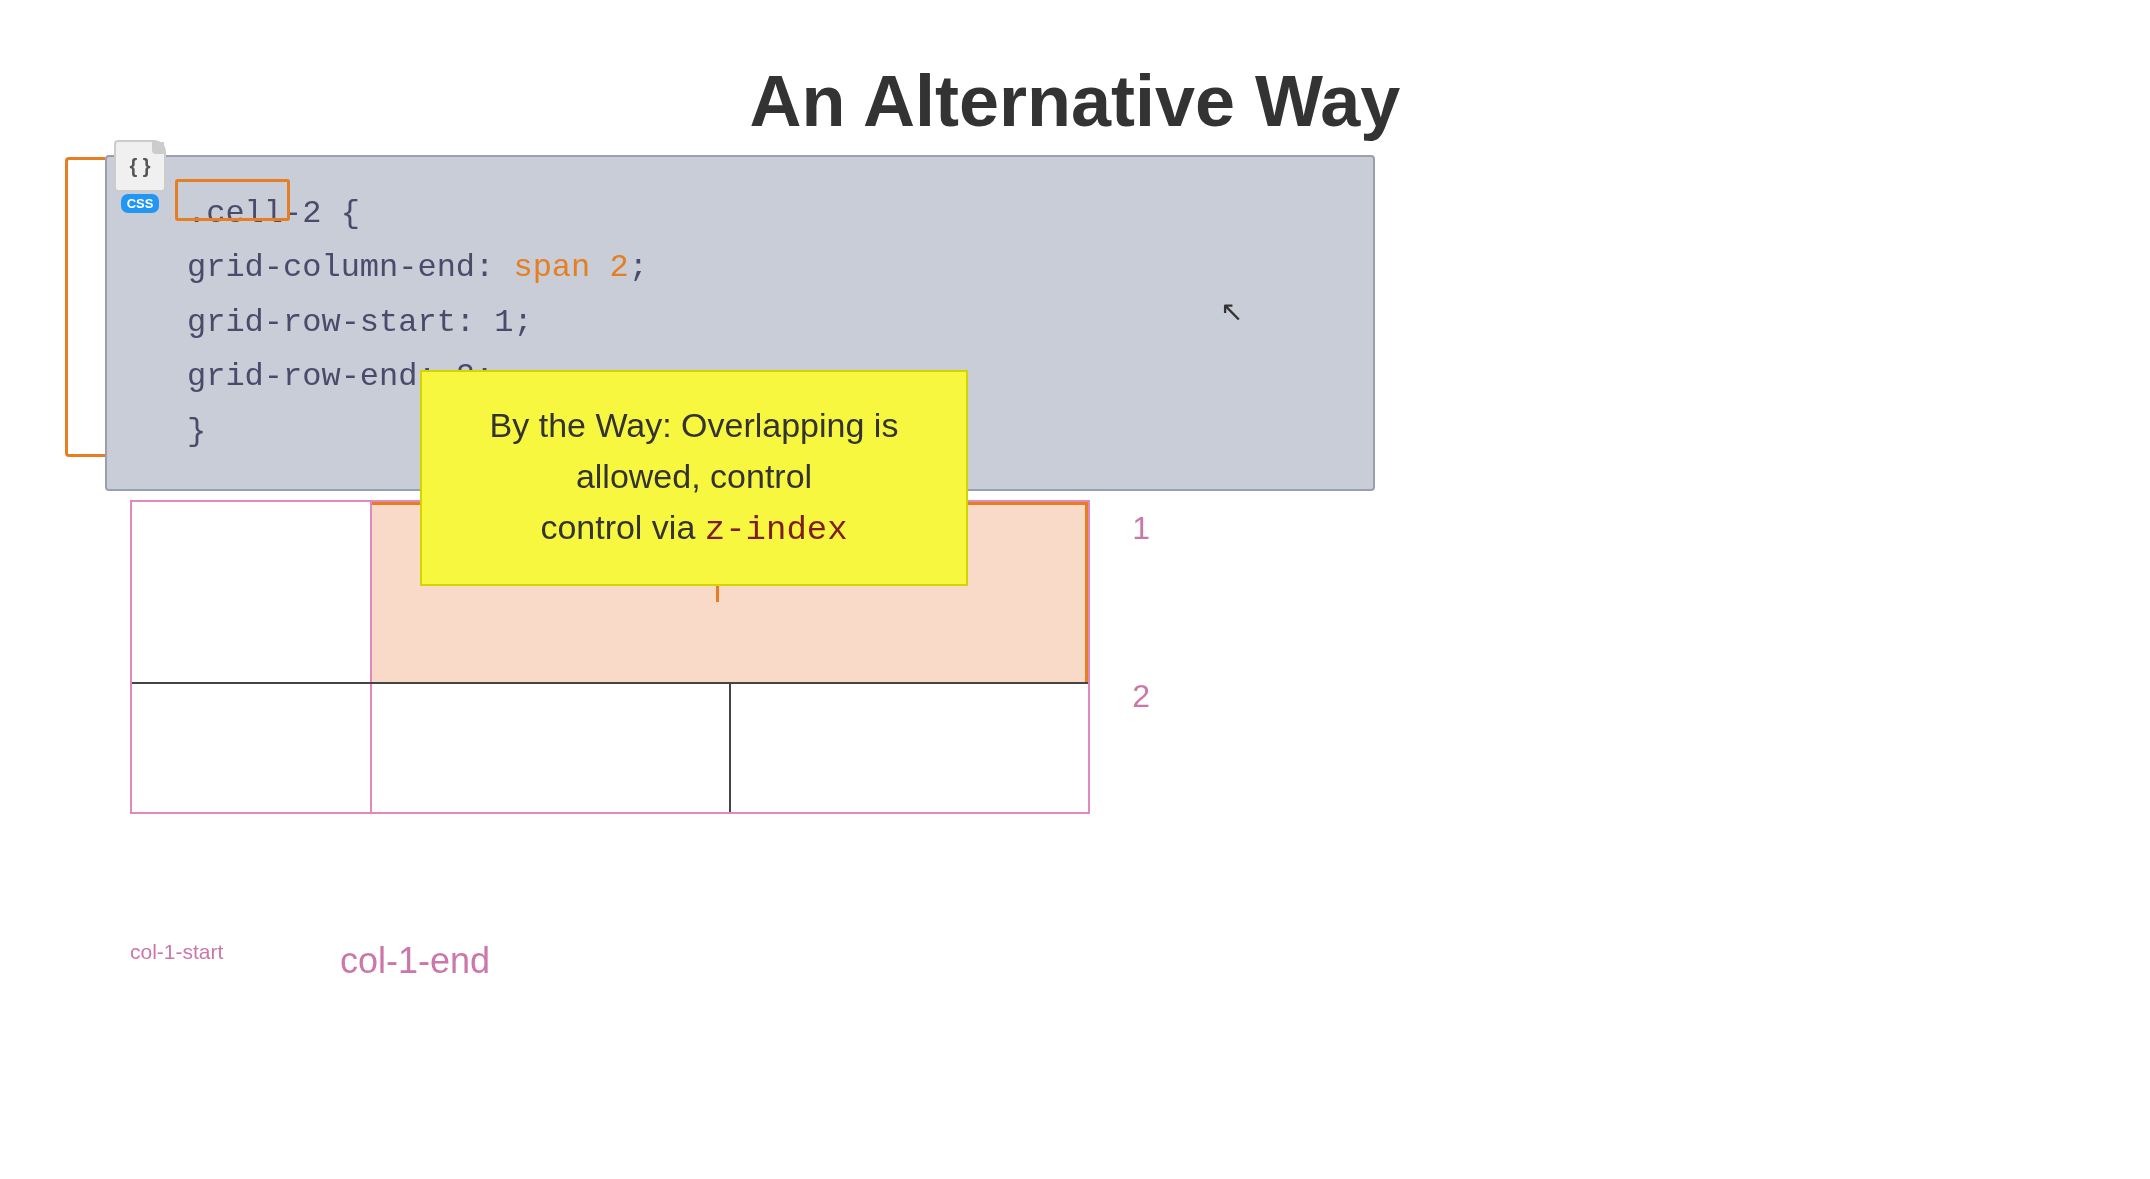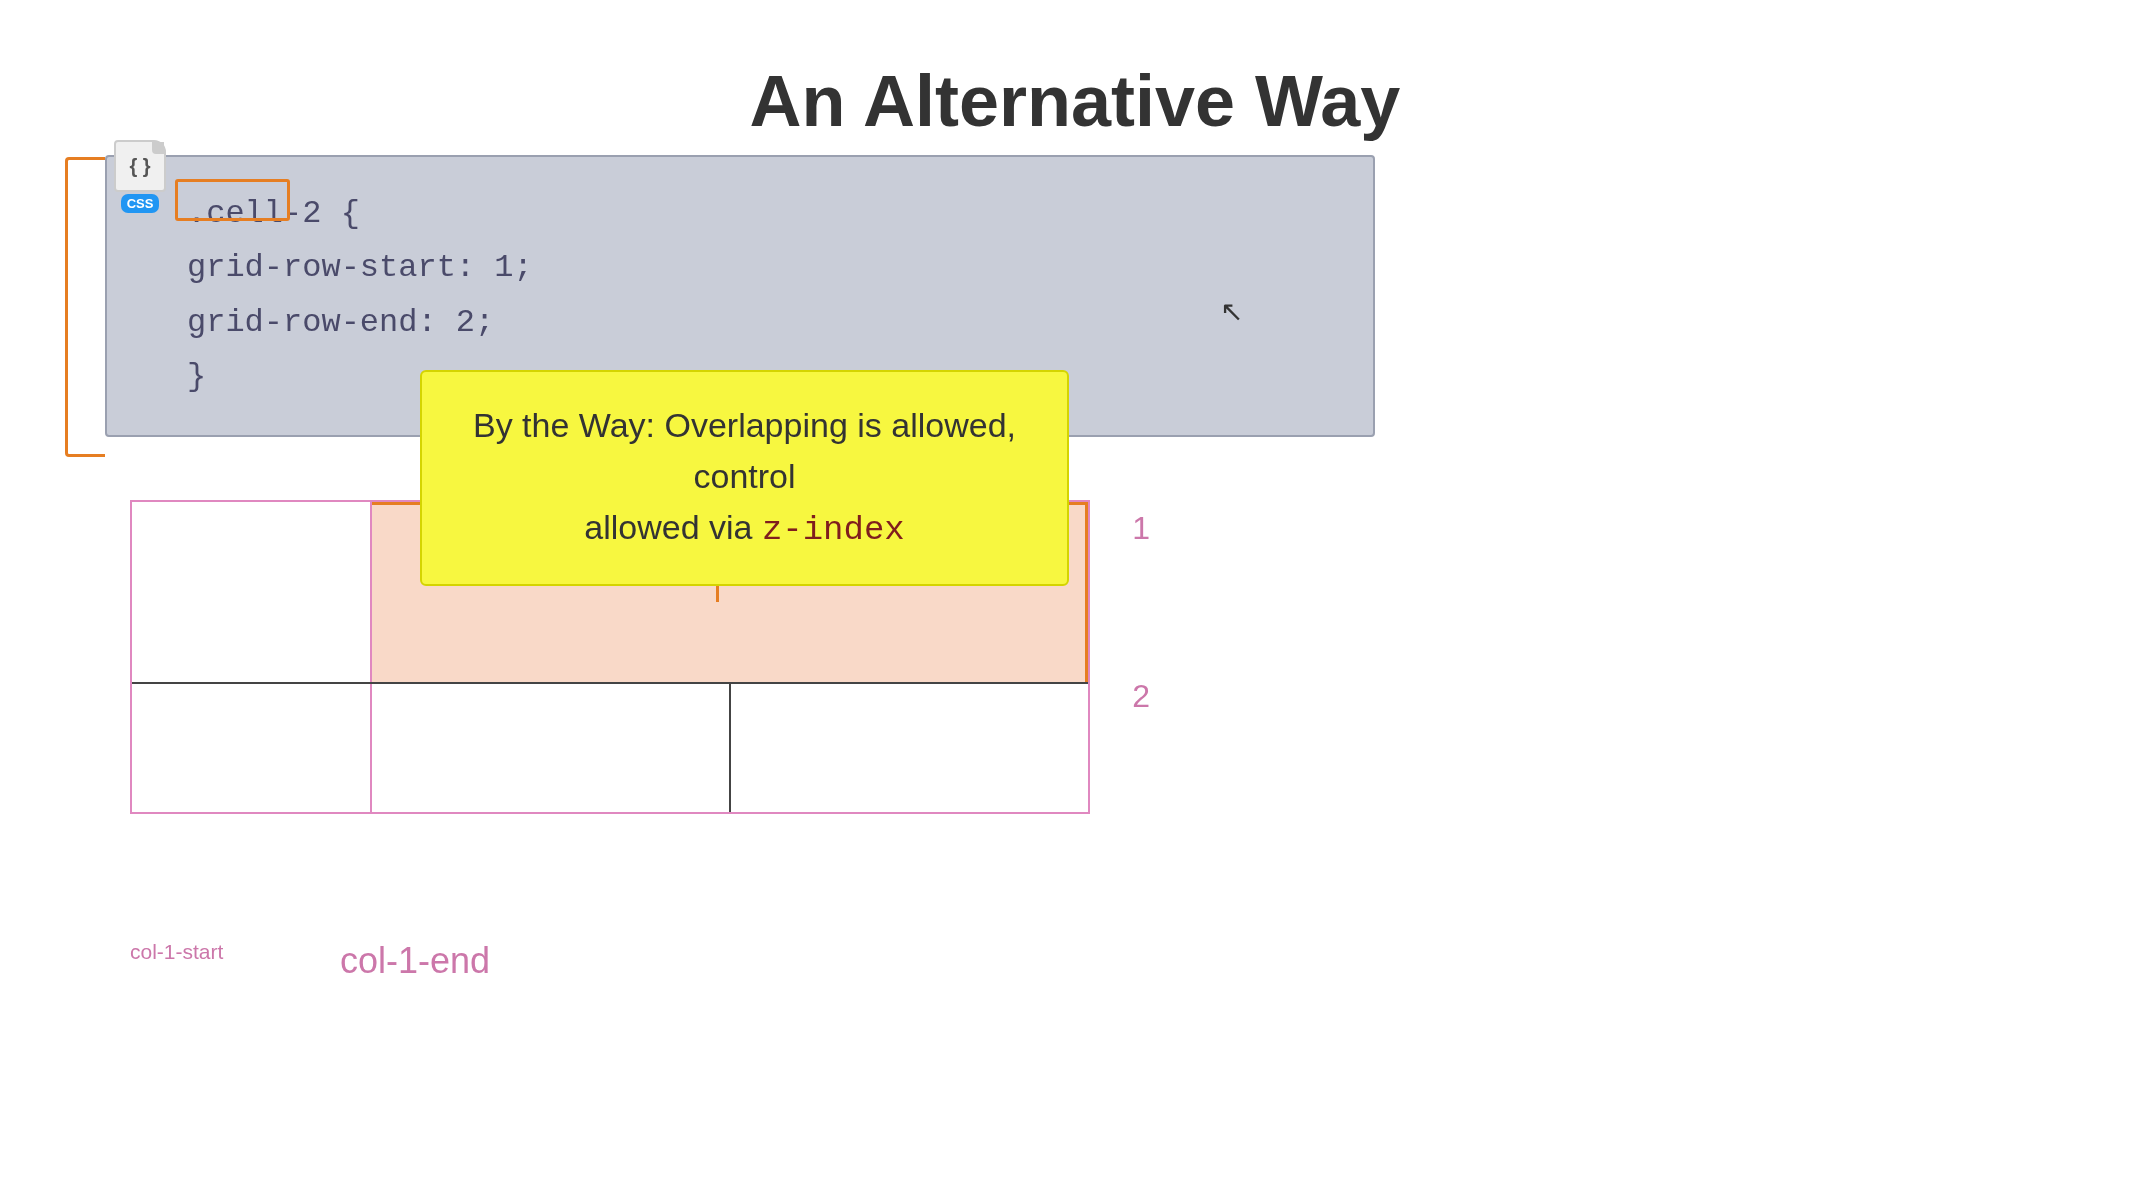--- a/index.html
+++ b/index.html
@@ -135,24 +135,24 @@
 
     .code-value-normal {
       color: #4a4a6a;
     }
 
     
     .tooltip-box {
       position: absolute;
       top: 370px;
       left: 420px;
-      width: 649px;
+      width: 548px;
       background: #f7f740;
       border: 2px solid #d4d400;
-      border-radius: 6px;
+      border-radius: 0;
       padding: 28px 36px;
       text-align: center;
       z-index: 20;
     }
 
     .tooltip-text {
       font-size: 34px;
       line-height: 1.5;
       color: #333;
     }
@@ -259,37 +259,40 @@
 
     <div class="orange-bracket"></div>
 
     <div class="cell2-highlight"></div>
 
     <div class="code-text">
       <div>
         <span class="code-selector">.cell-2</span><span> {</span>
       </div>
       <div>
+        <span class="code-property">    grid-column-end:</span><span class="code-value-orange"> span 2</span><span class="code-value-normal">;</span>
+      </div>
+      <div>
         <span class="code-property">    grid-row-start:</span><span class="code-value-normal"> 1;</span>
       </div>
       <div>
         <span class="code-property">    grid-row-end:</span><span class="code-value-normal"> 2;</span>
       </div>
       <div>
         <span>}</span>
       </div>
     </div>
 
   </div>
 </div>
 
 <div class="tooltip-box">
   <div class="tooltip-text">
     <span>By the Way: Overlapping is allowed, control</span><br>
-    <span>allowed via </span><span class="tooltip-code">z-index</span>
+    <span>control via </span><span class="tooltip-code">z-index</span>
   </div>
 </div>
 
 <div class="tooltip-line"></div>
 
 <div style="position: absolute; top: 500px; left: 130px; width: 960px;">
 
   <div class="row-number" style="top: 10px; right: -60px;">1</div>
 
   <div class="grid-outer">

